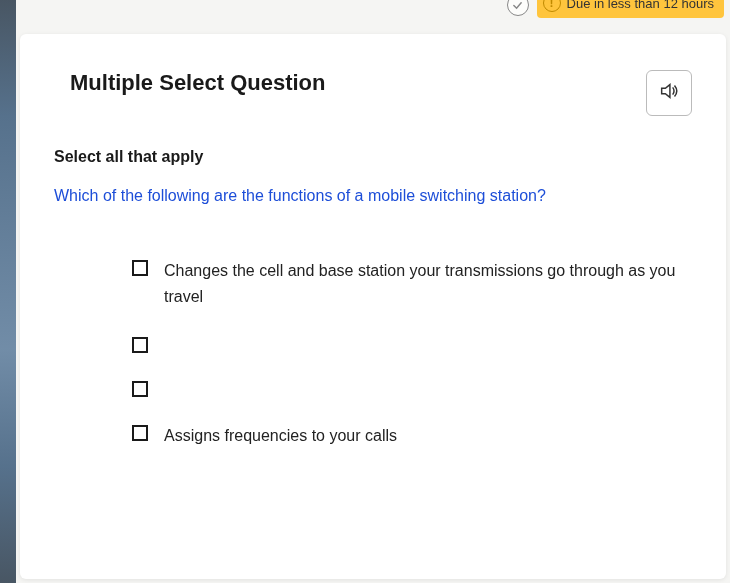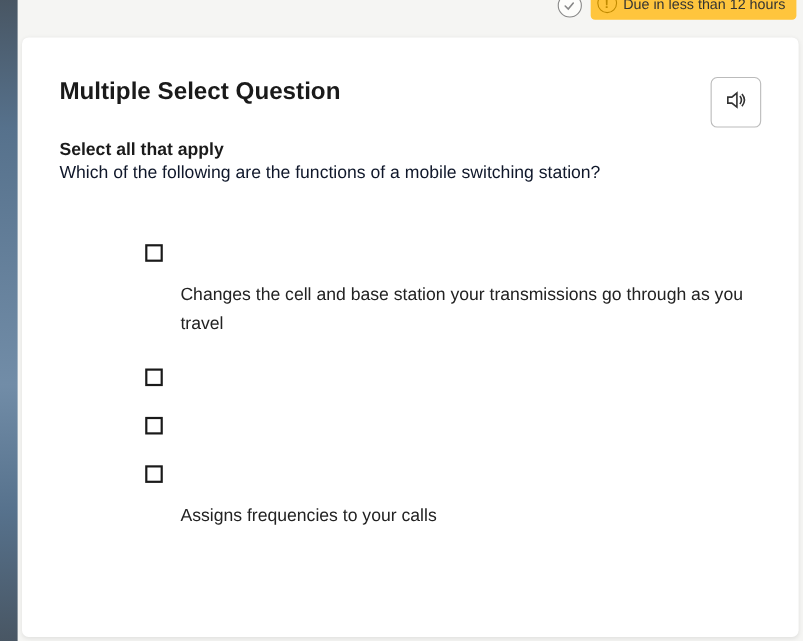--- a/index.html
+++ b/index.html
@@ -84,41 +84,43 @@
     }
     .card-header {
       display: flex;
       justify-content: space-between;
       align-items: flex-start;
     }
     .question-type {
       font-size: 22px;
       font-weight: bold;
       color: #1a1a1a;
+      margin-left: 16px;
     }
     .audio-button {
       width: 46px;
       height: 46px;
       border: 1px solid #bbb;
       border-radius: 6px;
       background: #fff;
       display: flex;
       align-items: center;
       justify-content: center;
       cursor: pointer;
     }
     .instruction {
       font-size: 16px;
       font-weight: bold;
       color: #1a1a1a;
-      margin-top: 12px;
+      margin-top: 32px;
     }
     .question-text {
       font-size: 16px;
-      color: #0f172a;
+      color: #1d4ed8;
+      margin-top: 18px;
       line-height: 1.5;
     }
     .options {
       margin-top: 50px;
       padding-left: 78px;
       padding-right: 10px;
     }
     .option {
       display: flex;
       align-items: flex-start;
@@ -131,21 +133,20 @@
       height: 16px;
       border: 2px solid #1a1a1a;
       flex-shrink: 0;
       margin-top: 2px;
       background: #fff;
     }
     .option-text {
       font-size: 16px;
       color: #222;
       line-height: 1.6;
-      margin-top: 36px;
     }
   </style>
 </head>
 <body>
 
 <div class="sidebar-strip"></div>
 
 <div class="top-bar">
   <div class="circle-icon">
     <svg width="11" height="11" viewBox="0 0 12 12">

